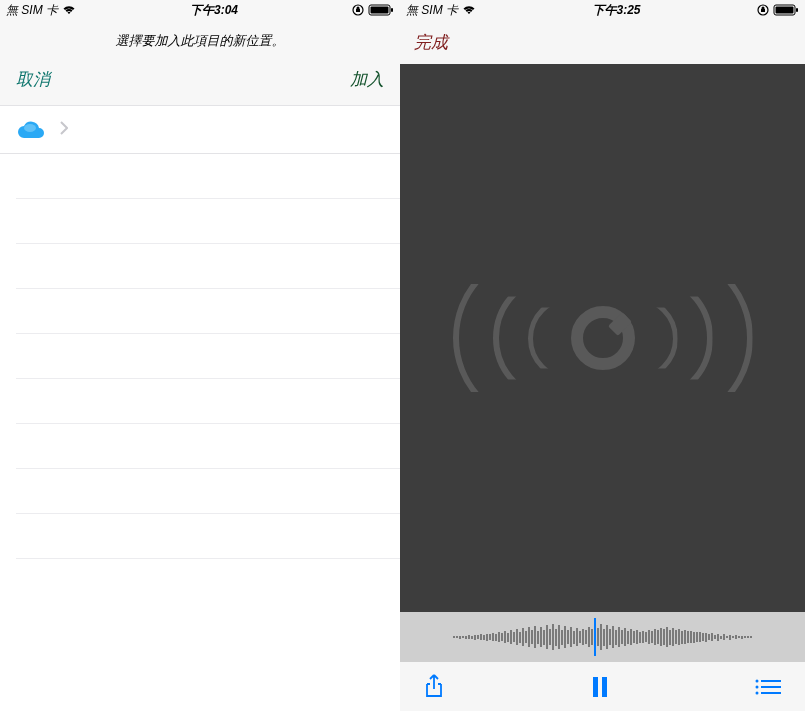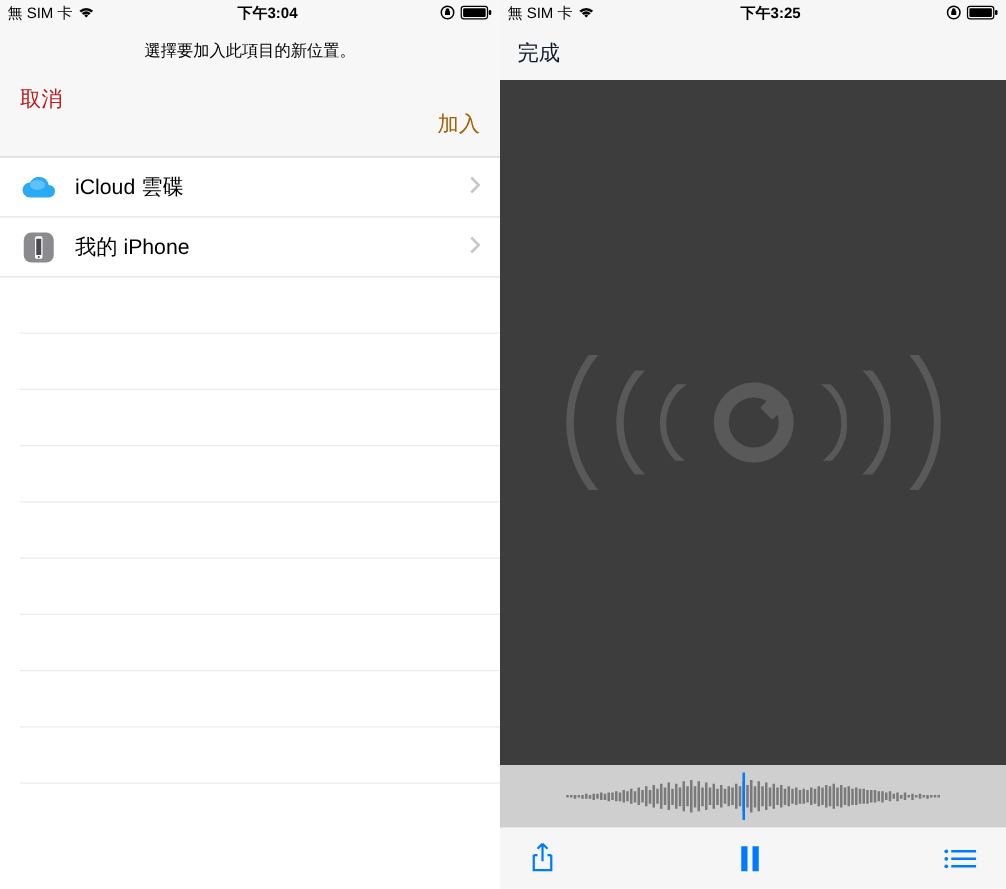--- a/index.html
+++ b/index.html
@@ -3,21 +3,21 @@
   <meta charset="utf-8">
   <style>
     * { margin: 0; padding: 0; box-sizing: border-box; }
     body {
       font-family: -apple-system, BlinkMacSystemFont, "Segoe UI", Helvetica, Arial, sans-serif;
       background: #fff;
       width: 805px;
       height: 711px;
       display: flex;
     }
-    .screen { height: 711px; position: relative; background: #fff; }
+    .screen { height: 711px; position: relative; background: #fff; font-style: italic; }
     .screen.left { width: 400px; }
     .screen.right { width: 405px; }
 
     
     .status-bar {
       height: 20px;
       display: flex;
       align-items: center;
       justify-content: space-between;
       padding: 0 6px;
@@ -39,22 +39,22 @@
       background: #f7f7f7;
     }
     .nav-bar {
       display: flex;
       justify-content: space-between;
       padding: 8px 16px 14px;
       font-size: 17px;
       background: #f7f7f7;
       border-bottom: 1px solid #d1d1d4;
     }
-    .nav-bar .btn-primary { color: #b91c1c; }
-    .nav-bar .btn-disabled { color: #a16207; margin-top: 20px; }
+    .nav-bar .btn-primary { color: #0f766e; }
+    .nav-bar .btn-disabled { color: #14532d; }
 
     
     .file-row {
       display: flex;
       align-items: center;
       height: 56px;
       padding: 0 16px;
       border-bottom: 1px solid #e3e3e6;
       font-size: 17px;
       background: #fafafa;
@@ -106,21 +106,21 @@
     .right .status-bar { background: #f6f6f6; }
     .right-nav {
       display: flex;
       align-items: center;
       justify-content: space-between;
       height: 44px;
       padding: 0 14px;
       font-size: 17px;
       background: #f6f6f6;
     }
-    .right-nav .done { color: #0f172a; font-weight: 400; }
+    .right-nav .done { color: #7f1d1d; font-weight: 400; }
     .right-nav .counter { color: #000; font-weight: 600; margin: 0 auto; position: absolute; left: 0; right: 0; text-align: center; pointer-events: none; }
 
     .player-area {
       background: #3d3d3d;
       height: 548px;
       display: flex;
       align-items: center;
       justify-content: center;
       position: relative;
     }
@@ -222,44 +222,27 @@
 
   <div class="list-top"></div>
 
   <div class="loc-row">
     <div class="loc-icon">
       <svg width="30" height="20" viewBox="0 0 30 20">
           <path d="M8 18 a6 6 0 0 1 0-12 a8 8 0 0 1 15 2 a5 5 0 0 1 0 10 Z" fill="#2aa9f5"></path>
           <ellipse cx="14" cy="8" rx="6" ry="4" fill="#5fc1f8"></ellipse>
         </svg>
     </div>
-    <span class="loc-label">iCloud 雲碟</span>
     <span class="chevron">
       <svg width="8" height="14" viewBox="0 0 8 14">
           <path d="M1 1 L7 7 L1 13" stroke="#c7c7cc" stroke-width="2" fill="none"></path>
         </svg>
     </span>
   </div>
 
-  <div class="loc-row">
-    <div class="loc-icon">
-      <svg width="28" height="28" viewBox="0 0 28 28">
-          <rect x="2" y="2" width="24" height="24" rx="6" fill="#8a8a8f"></rect>
-          <rect x="11" y="5" width="6" height="18" rx="1.5" fill="#fff"></rect>
-          <rect x="12" y="7" width="4" height="13" fill="#4a4a4e"></rect>
-          <circle cx="14" cy="21.5" r="0.8" fill="#4a4a4e"></circle>
-        </svg>
-    </div>
-    <span class="loc-label">我的 iPhone</span>
-    <span class="chevron">
-      <svg width="8" height="14" viewBox="0 0 8 14">
-          <path d="M1 1 L7 7 L1 13" stroke="#c7c7cc" stroke-width="2" fill="none"></path>
-        </svg>
-    </span>
-  </div>
 
   <div class="empty-rows">
     <div class="empty-row"></div>
     <div class="empty-row"></div>
     <div class="empty-row"></div>
     <div class="empty-row"></div>
     <div class="empty-row"></div>
     <div class="empty-row"></div>
     <div class="empty-row"></div>
     <div class="empty-row"></div>

